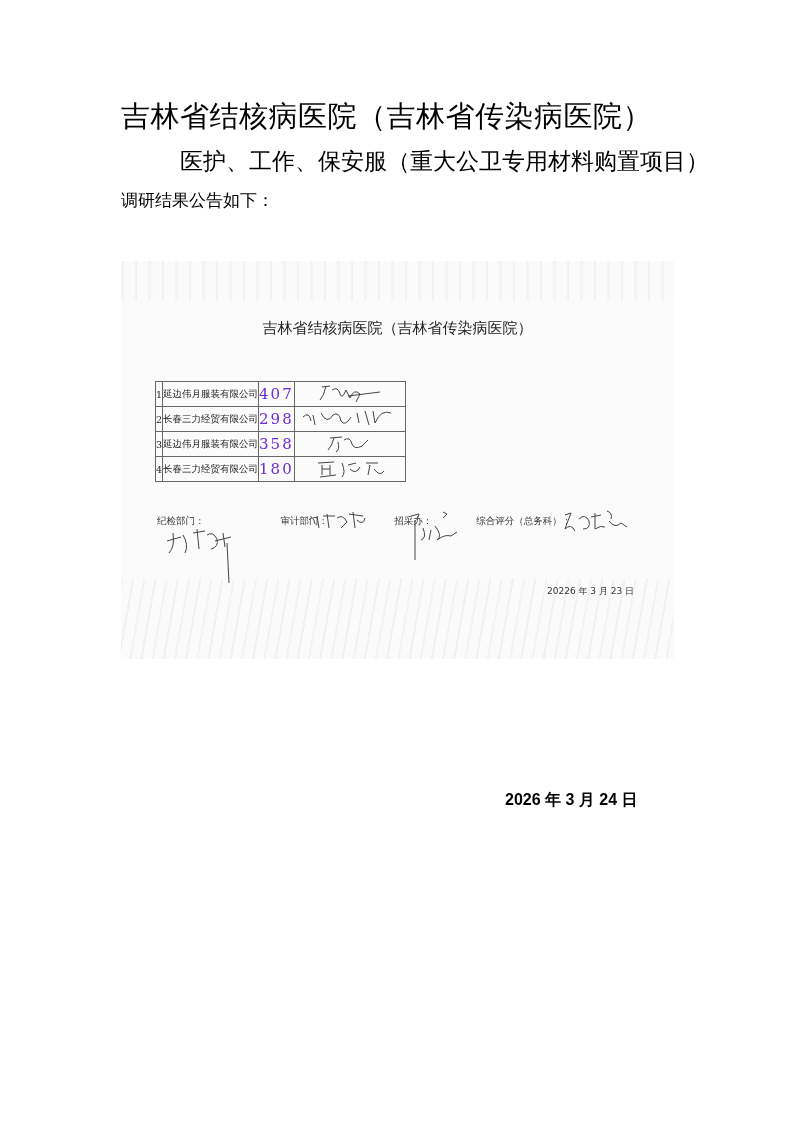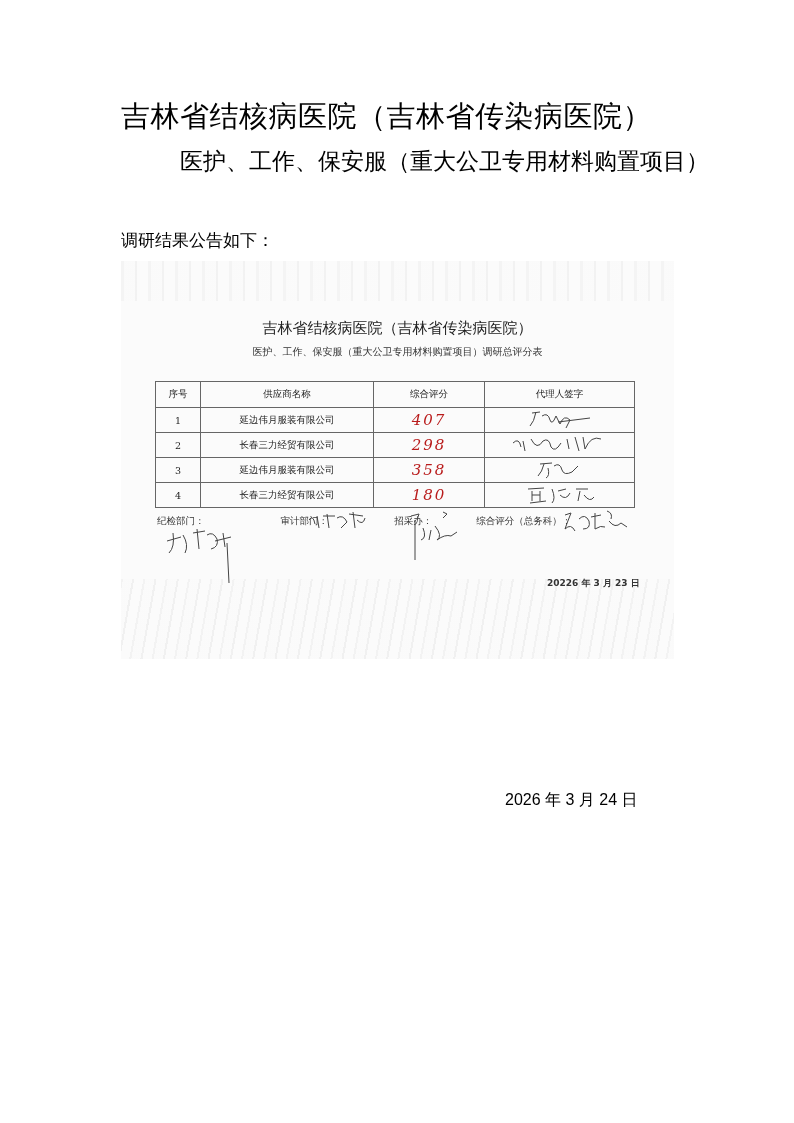--- a/index.html
+++ b/index.html
@@ -9,21 +9,21 @@
   }
   .abs { position: absolute; }
   .main-title {
     left: 121px; top: 97px; font-size: 29px; letter-spacing: 0.5px; white-space: nowrap;
     font-family: "DejaVu Sans", sans-serif;
   }
   .sub-title {
     left: 180px; top: 146px; font-size: 23px; white-space: nowrap;
   }
   .intro {
-    left: 121px; top: 189px; font-size: 17px; white-space: nowrap; margin-top: 40px;
+    left: 121px; top: 189px; font-size: 17px; white-space: nowrap;
   }
   .scan {
     left: 121px; top: 261px; width: 553px; height: 398px;
     background: #fbfbfb;
     overflow: hidden;
   }
   .scan .noise {
     position: absolute; left: 0; right: 0; height: 40px;
     background: repeating-linear-gradient(90deg, #f1f1f1 0 3px, #fafafa 3px 14px, #eeeeee 14px 16px, #fbfbfb 16px 27px);
     opacity: 0.7;
@@ -43,57 +43,50 @@
   table.score {
     position: absolute; left: 34px; top: 120px; border-collapse: collapse;
     font-family: "DejaVu Serif", serif; font-size: 9.5px; color: #222;
   }
   table.score td, table.score th {
     border: 1px solid #666; height: 24px; padding: 0; text-align: center; font-weight: normal;
   }
   table.score th { height: 25px; }
   .c1 { width: 44px; } .c2 { width: 172px; } .c3 { width: 110px; } .c4 { width: 149px; }
   .hw {
-    font-family: "DejaVu Serif", serif; font-style: italic; color: #b91c1c; font-size: 15px;
+    font-family: "DejaVu Serif", serif; color: #6d28d9; font-size: 15px;
     letter-spacing: 2px;
   }
   .sigline {
     left: 36px; top: 254px; font-family: "DejaVu Serif", serif; font-size: 9.5px; color: #333; white-space: nowrap;
   }
   .sig { position: absolute; font-family: "DejaVu Serif", serif; font-style: italic; color: #444; }
   .scan-date {
-    left: 426px; top: 316px; font-size: 9px; color: #333; white-space: nowrap; font-weight: bold;
+    left: 426px; top: 324px; font-size: 9px; color: #333; white-space: nowrap; font-weight: normal;
   }
   .final-date {
-    left: 505px; top: 790px; font-size: 16px; font-weight: normal; white-space: nowrap;
+    left: 505px; top: 790px; font-size: 16px; font-weight: bold; white-space: nowrap;
     font-family: "Liberation Sans", sans-serif;
   }
 </style>
 </head>
 <body>
 
 <div class="abs main-title">吉林省结核病医院（吉林省传染病医院）</div>
 <div class="abs sub-title">医护、工作、保安服（重大公卫专用材料购置项目）</div>
 <div class="abs intro">调研结果公告如下：</div>
 
 <div class="abs scan">
   <div class="noise top"></div>
   <div class="noise bottom"></div>
 
   <div class="abs scan-title">吉林省结核病医院（吉林省传染病医院）</div>
-  <div class="abs scan-sub">医护、工作、保安服（重大公卫专用材料购置项目）调研总评分表</div>
 
   <table class="score">
     <tbody>
-        <tr>
-      <th class="c1">序号</th>
-      <th class="c2">供应商名称</th>
-      <th class="c3">综合评分</th>
-      <th class="c4">代理人签字</th>
-    </tr>
     <tr>
       <td>1</td>
       <td>延边伟月服装有限公司</td>
       <td class="hw">407</td>
       <td><svg width="80" height="22">
               <path d="M12 5 L20 4 M16 4 Q14 14 10 18 M22 8 Q28 4 30 12 Q32 18 36 8 L40 16 Q44 6 50 12 L46 20 M38 14 L70 10" stroke="#444" fill="none" stroke-width="1"></path>
             </svg></td>
     </tr>
     <tr>
       <td>2</td>

